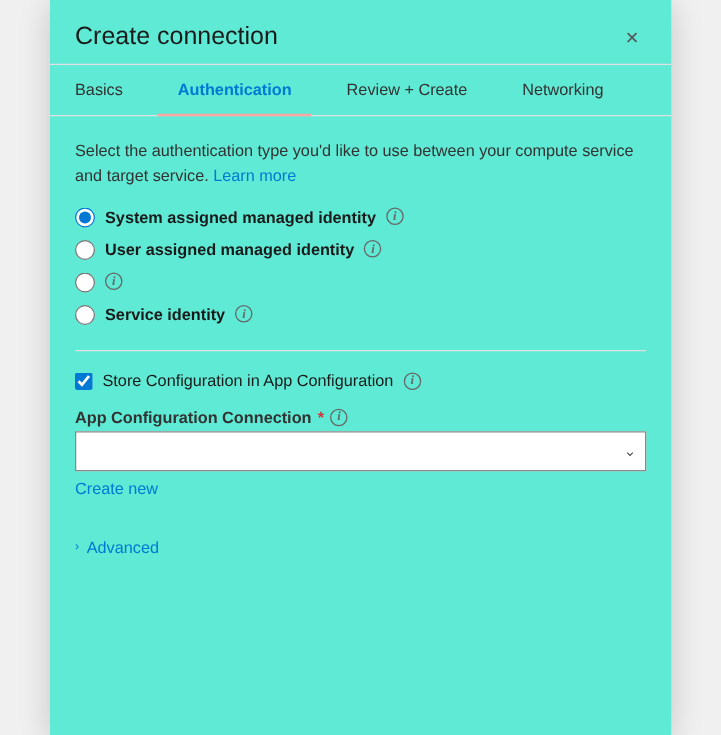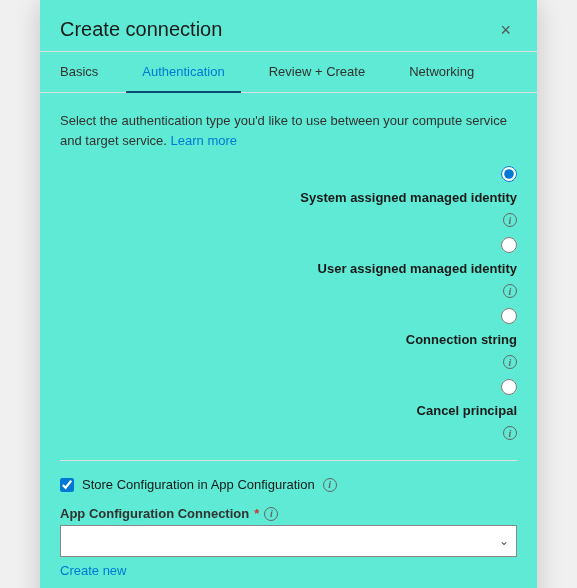--- a/index.html
+++ b/index.html
@@ -52,22 +52,22 @@
       padding: 12px 16px;
       cursor: pointer;
       font-size: 13px;
       color: #323232;
       border-bottom: 2px solid transparent;
       margin-bottom: -1px;
       white-space: nowrap;
     }
     .tab.active {
       color: #0078d4;
-      border-bottom: 2px solid #0c4a6e;
-      font-weight: 400;
+      border-bottom: 2px solid #fca5a5;
+      font-weight: 700;
     }
     .tab:first-child {
       padding-left: 0;
     }
     .dialog-body {
       flex: 1;
       padding: 18px 20px;
       overflow-y: auto;
     }
     .description {
@@ -82,24 +82,23 @@
       cursor: pointer;
     }
     .radio-group {
       display: flex;
       flex-direction: column;
       gap: 10px;
       margin-bottom: 20px;
     }
     .radio-item {
       display: flex;
-      align-items: flex-end;
+      align-items: flex-start;
       gap: 8px;
       cursor: pointer;
-      flex-direction: column;
     }
     .radio-input {
       width: 16px;
       height: 16px;
       accent-color: #0078d4;
       cursor: pointer;
       flex-shrink: 0;
     }
     .radio-label {
       font-size: 13px;
@@ -279,26 +278,25 @@
         <span class="radio-label">System assigned managed identity</span>
         <span class="info-icon">i</span>
       </label>
       <label class="radio-item">
         <input type="radio" class="radio-input" name="auth" style="">
         <span class="radio-label">User assigned managed identity</span>
         <span class="info-icon">i</span>
       </label>
       <label class="radio-item">
         <input type="radio" class="radio-input" name="auth" style="">
-        <span class="radio-label">Connection string</span>
         <span class="info-icon">i</span>
       </label>
       <label class="radio-item">
         <input type="radio" class="radio-input" name="auth" style="">
-        <span class="radio-label">Cancel principal</span>
+        <span class="radio-label">Service identity</span>
         <span class="info-icon">i</span>
       </label>
     </div>
 
     <hr class="divider">
 
     
     <div class="checkbox-row">
       <input type="checkbox" class="checkbox-input" checked="" style="">
       <span class="checkbox-label">Store Configuration in App Configuration</span>

